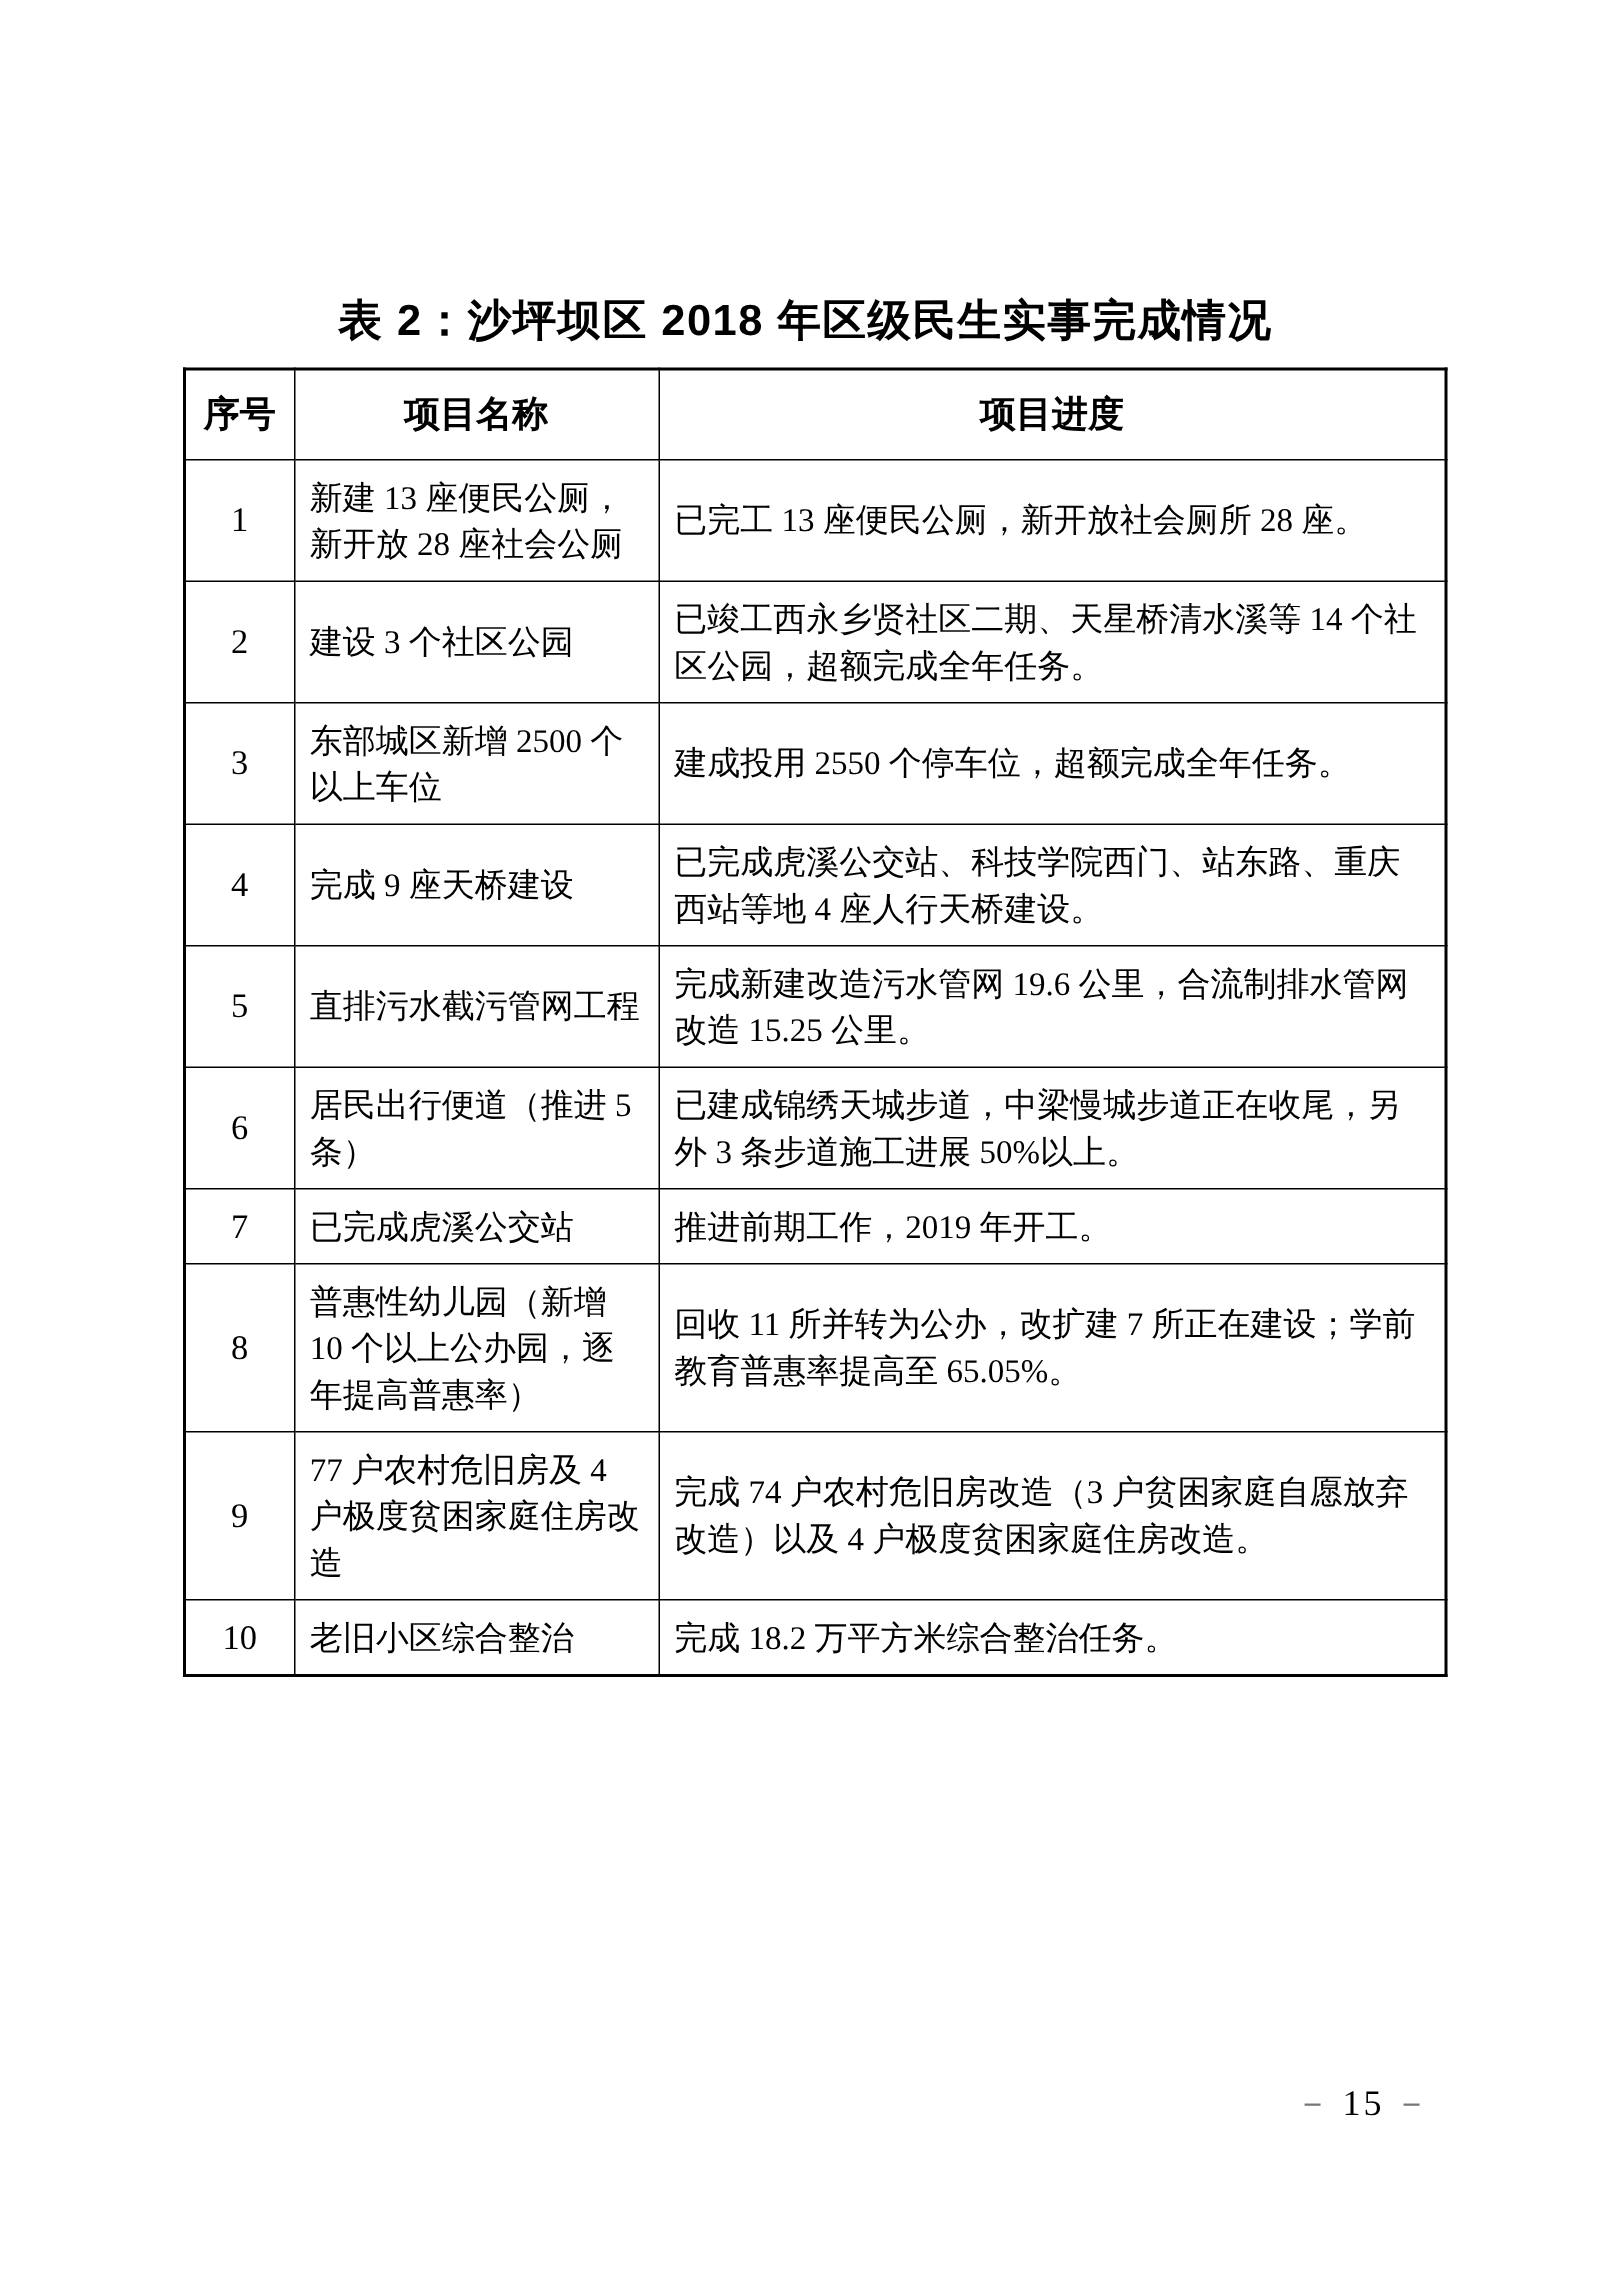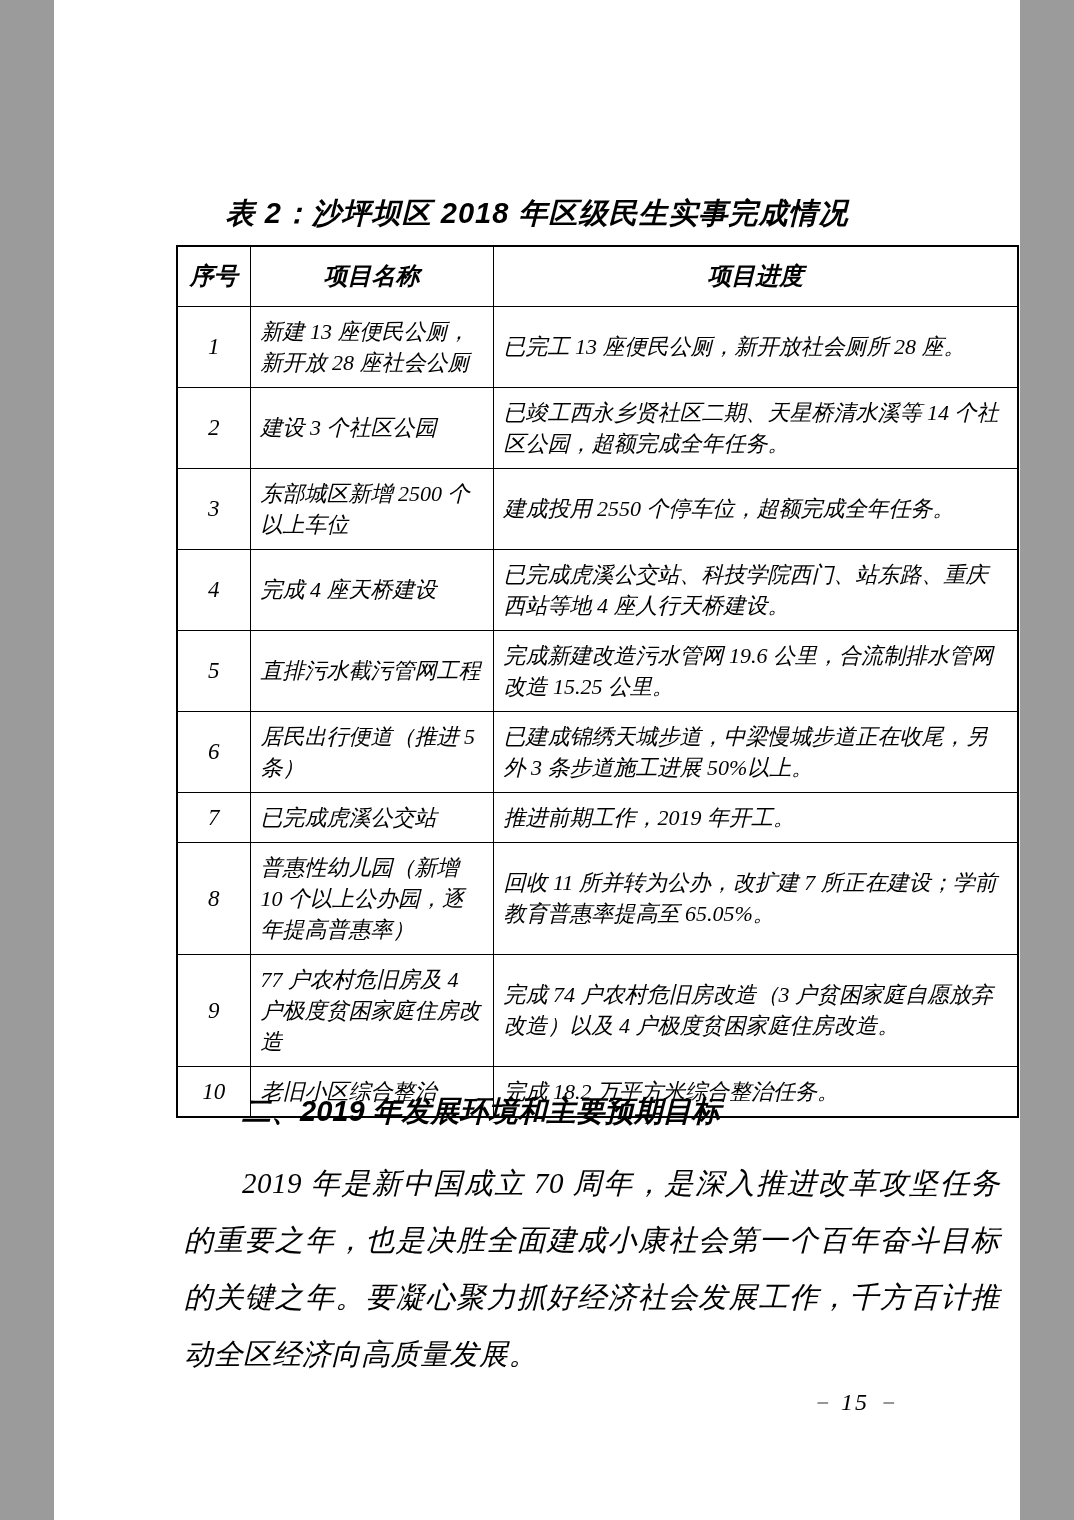--- a/index.html
+++ b/index.html
@@ -1,26 +1,25 @@
 <!DOCTYPE html>
 <html><head>
 <meta charset="utf-8">
 <style>
   * { margin: 0; padding: 0; box-sizing: border-box; }
   html, body { background: #9b9b9b; }
   .page {
     position: relative;
-    width: 966px;
+    width: 1074px;
     height: 1520px;
     margin: 0 auto;
     background: #ffffff;
     color: #000000;
     font-family: "Liberation Serif", "DejaVu Serif", serif;
     overflow: hidden;
-    font-style: italic;
   }
   .doc-title {
     position: absolute;
     top: 194px;
     left: 0;
     width: 100%;
     text-align: center;
     font-family: "Liberation Sans", "DejaVu Sans", sans-serif;
     font-weight: bold;
     font-size: 29px;
@@ -125,21 +124,21 @@
         <td class="cell-name">建设 3 个社区公园</td>
         <td class="cell-progress">已竣工西永乡贤社区二期、天星桥清水溪等 14 个社区公园，超额完成全年任务。</td>
       </tr>
         <tr>
         <td class="cell-no">3</td>
         <td class="cell-name">东部城区新增 2500 个以上车位</td>
         <td class="cell-progress">建成投用 2550 个停车位，超额完成全年任务。</td>
       </tr>
         <tr>
         <td class="cell-no">4</td>
-        <td class="cell-name">完成 4 座天桥建设</td>
+        <td class="cell-name">完成 9 座天桥建设</td>
         <td class="cell-progress">已完成虎溪公交站、科技学院西门、站东路、重庆西站等地 4 座人行天桥建设。</td>
       </tr>
         <tr>
         <td class="cell-no">5</td>
         <td class="cell-name">直排污水截污管网工程</td>
         <td class="cell-progress">完成新建改造污水管网 19.6 公里，合流制排水管网改造 15.25 公里。</td>
       </tr>
         <tr>
         <td class="cell-no">6</td>
         <td class="cell-name">居民出行便道（推进 5 条）</td>
@@ -161,22 +160,18 @@
         <td class="cell-progress">完成 74 户农村危旧房改造（3 户贫困家庭自愿放弃改造）以及 4 户极度贫困家庭住房改造。</td>
       </tr>
         <tr>
         <td class="cell-no">10</td>
         <td class="cell-name">老旧小区综合整治</td>
         <td class="cell-progress">完成 18.2 万平方米综合整治任务。</td>
       </tr>
       </tbody>
   </table>
 
-  <div class="body-block">
-    <div class="section-heading">二、2019 年发展环境和主要预期目标</div>
-    <p class="body-paragraph">2019 年是新中国成立 70 周年，是深入推进改革攻坚任务的重要之年，也是决胜全面建成小康社会第一个百年奋斗目标的关键之年。要凝心聚力抓好经济社会发展工作，千方百计推动全区经济向高质量发展。</p>
-  </div>
 
   <div class="page-number">
     <span class="dash">－</span><span class="num">15</span><span class="dash">－</span>
   </div>
 
 </div>
 
 </body></html>

